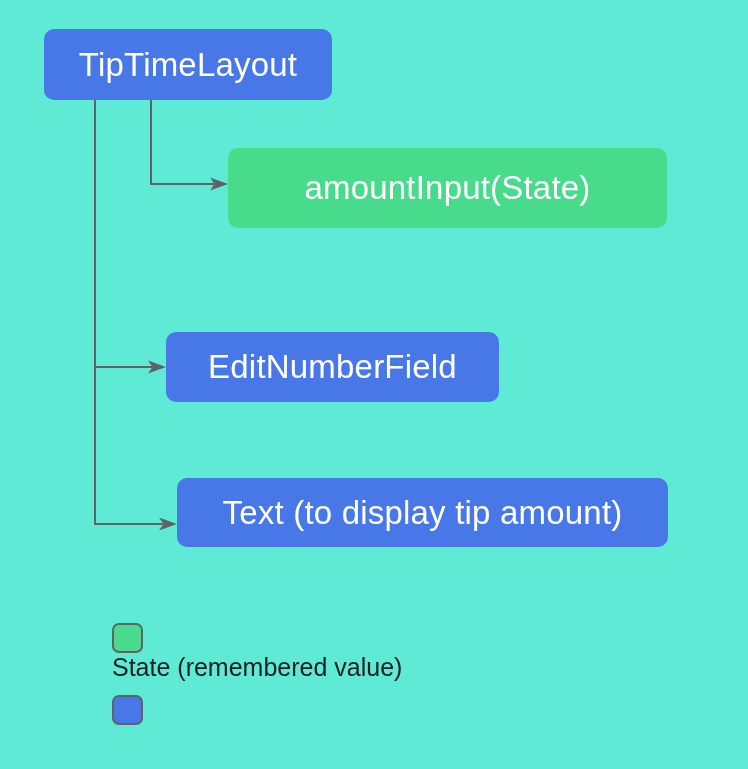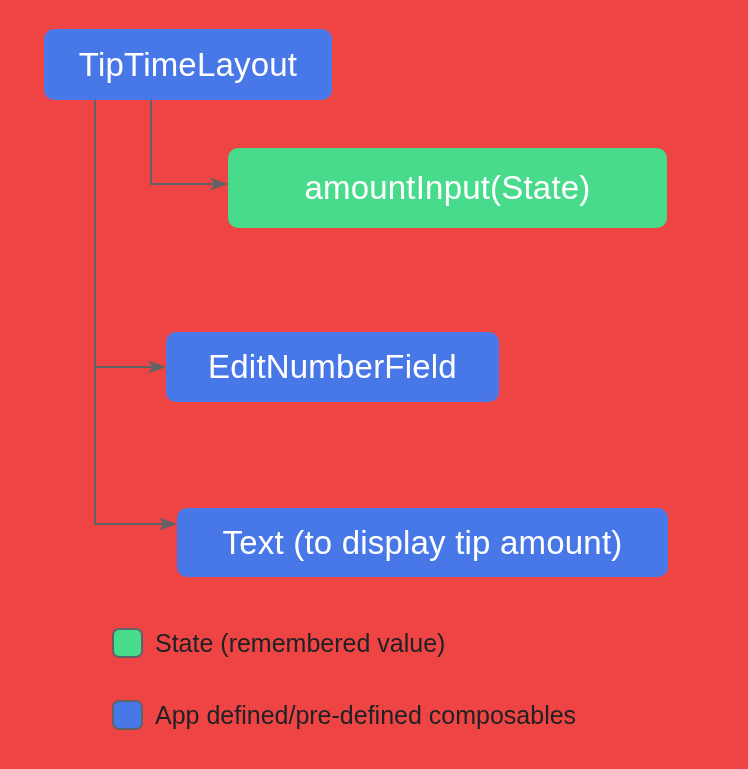--- a/index.html
+++ b/index.html
@@ -5,21 +5,21 @@
   html, body {
     margin: 0;
     padding: 0;
     background: #ffffff;
     font-family: "Liberation Sans", sans-serif;
   }
   .canvas {
     position: relative;
     width: 748px;
     height: 769px;
-    background: #ef4444;
+    background: #5eead4;
     overflow: hidden;
   }
   .connectors {
     position: absolute;
     left: 0;
     top: 0;
     width: 748px;
     height: 769px;
     pointer-events: none;
   }
@@ -35,32 +35,33 @@
     letter-spacing: 0.2px;
     white-space: nowrap;
     box-sizing: border-box;
   }
   .node-blue { background: #4878E8; }
   .node-green { background: #48DB8B; }
 
   .node-root   { left: 44px;  top: 29px;  width: 288px; height: 71px; }
   .node-amount { left: 228px; top: 148px; width: 439px; height: 80px; }
   .node-edit   { left: 166px; top: 332px; width: 333px; height: 70px; text-align: center; }
-  .node-text   { left: 177px; top: 508px; width: 491px; height: 69px; }
+  .node-text   { left: 177px; top: 478px; width: 491px; height: 69px; }
 
   .legend {
     position: absolute;
     left: 112px;
     top: 623px;
   }
   .legend-row {
     display: flex;
-    align-items: center;
+    align-items: flex-start;
     height: 40px;
     margin-bottom: 32px;
+    flex-direction: column;
   }
   .legend-swatch {
     width: 27px;
     height: 26px;
     border: 2px solid #5F6368;
     border-radius: 7px;
     box-sizing: content-box;
     margin-right: 12px;
     flex: 0 0 auto;
   }
@@ -97,17 +98,16 @@
 
   <div class="node node-blue node-text">Text (to display tip amount)</div>
 
   <div class="legend">
     <div class="legend-row">
       <span class="legend-swatch swatch-green"></span>
       <span class="legend-label">State (remembered value)</span>
     </div>
     <div class="legend-row">
       <span class="legend-swatch swatch-blue"></span>
-      <span class="legend-label">App defined/pre-defined composables</span>
     </div>
   </div>
 
 </div>
 
 </body></html>

